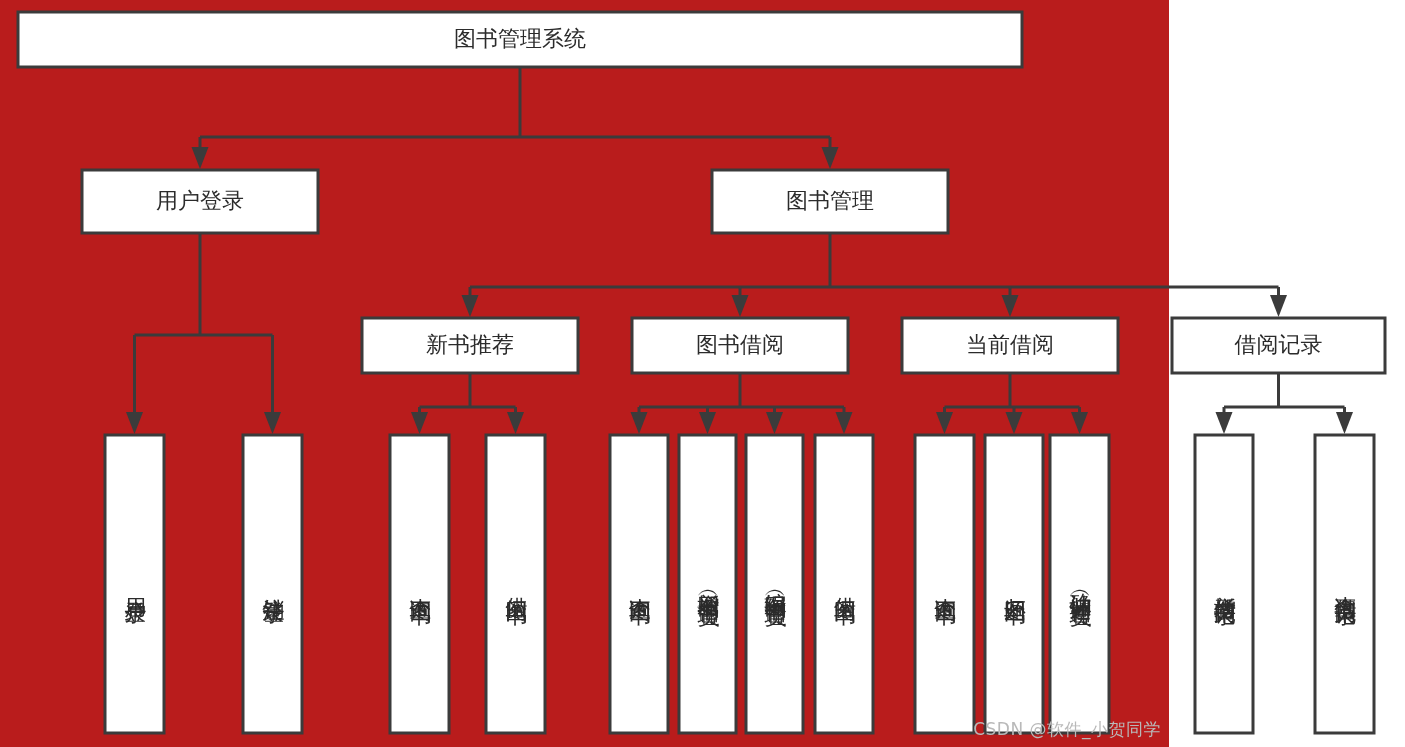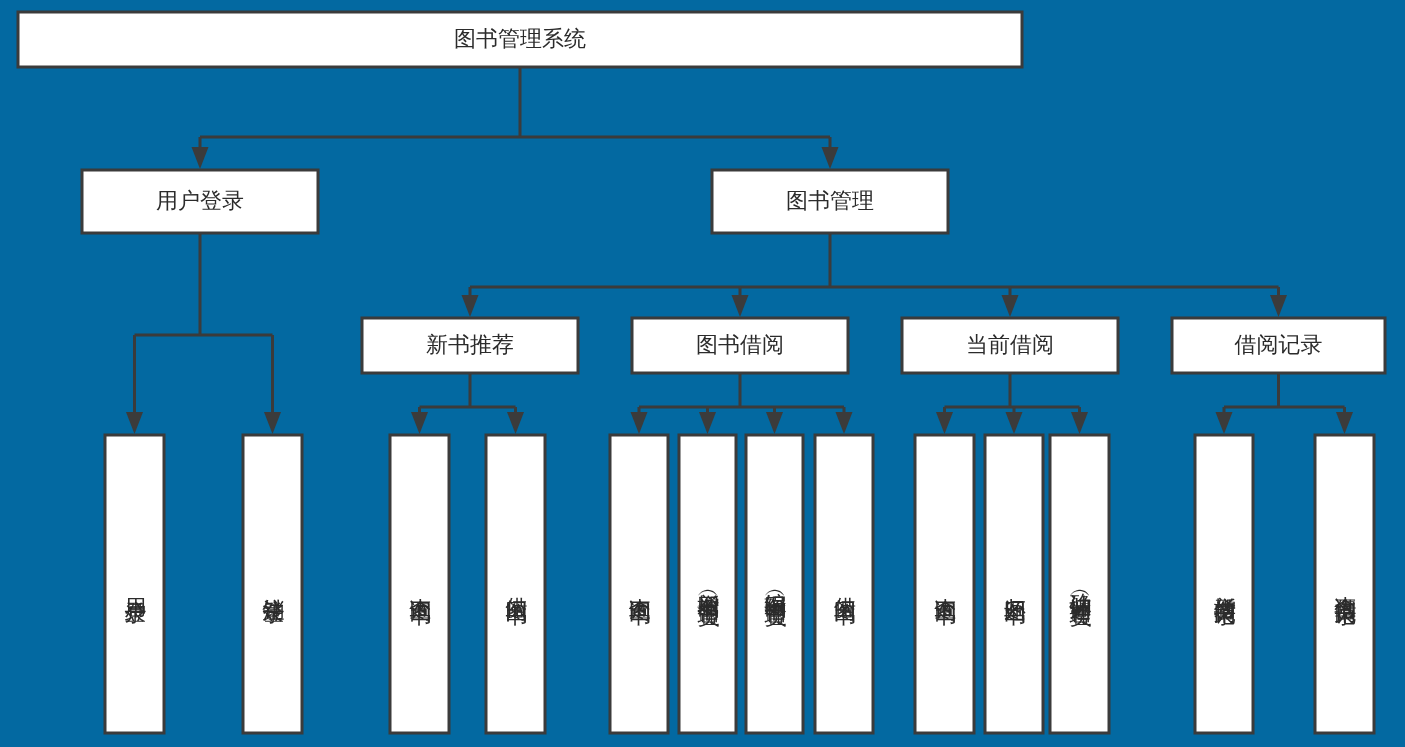--- a/index.html
+++ b/index.html
@@ -1,21 +1,21 @@
 <!DOCTYPE html>
 <html><head>
 <meta charset="utf-8">
 <title>图书管理系统 结构图</title>
 <style>
   html,body{margin:0;padding:0;background:#ffffff;}
   body{
     font-family:"Liberation Sans","DejaVu Sans",sans-serif;
     width:1405px;height:747px;overflow:hidden;
   }
-  #canvas{position:relative;width:1405px;height:747px;background:#0369a1;}
+  #canvas{position:relative;width:1169px;height:747px;background:#b91c1c;}
   svg.diagram{position:absolute;left:0;top:0;width:1405px;height:747px;}
 
   .node-rect{fill:#ffffff;stroke:#3b3b3b;stroke-width:3;}
   .edge{stroke:#3b3b3b;stroke-width:3;fill:none;stroke-linecap:butt;}
   .arrow-head{fill:#3b3b3b;stroke:none;}
 
   .node-label{
     font-family:"DejaVu Sans","Liberation Sans",sans-serif;
     fill:#2b2b2b;
     font-size:22px;
@@ -175,13 +175,14 @@
           <rect x="1195" y="435" width="58" height="298" class="node-rect"></rect>
           <text x="1224" y="584" class="node-label vertical">新增借阅记录</text>
         </g>
         <g>
           <rect x="1315" y="435" width="59" height="298" class="node-rect"></rect>
           <text x="1344.5" y="584" class="node-label vertical">查询借阅记录</text>
         </g>
       </g>
     </svg>
 
+  <div class="watermark">CSDN @软件_小贺同学</div>
 </div>
 
 </body></html>

